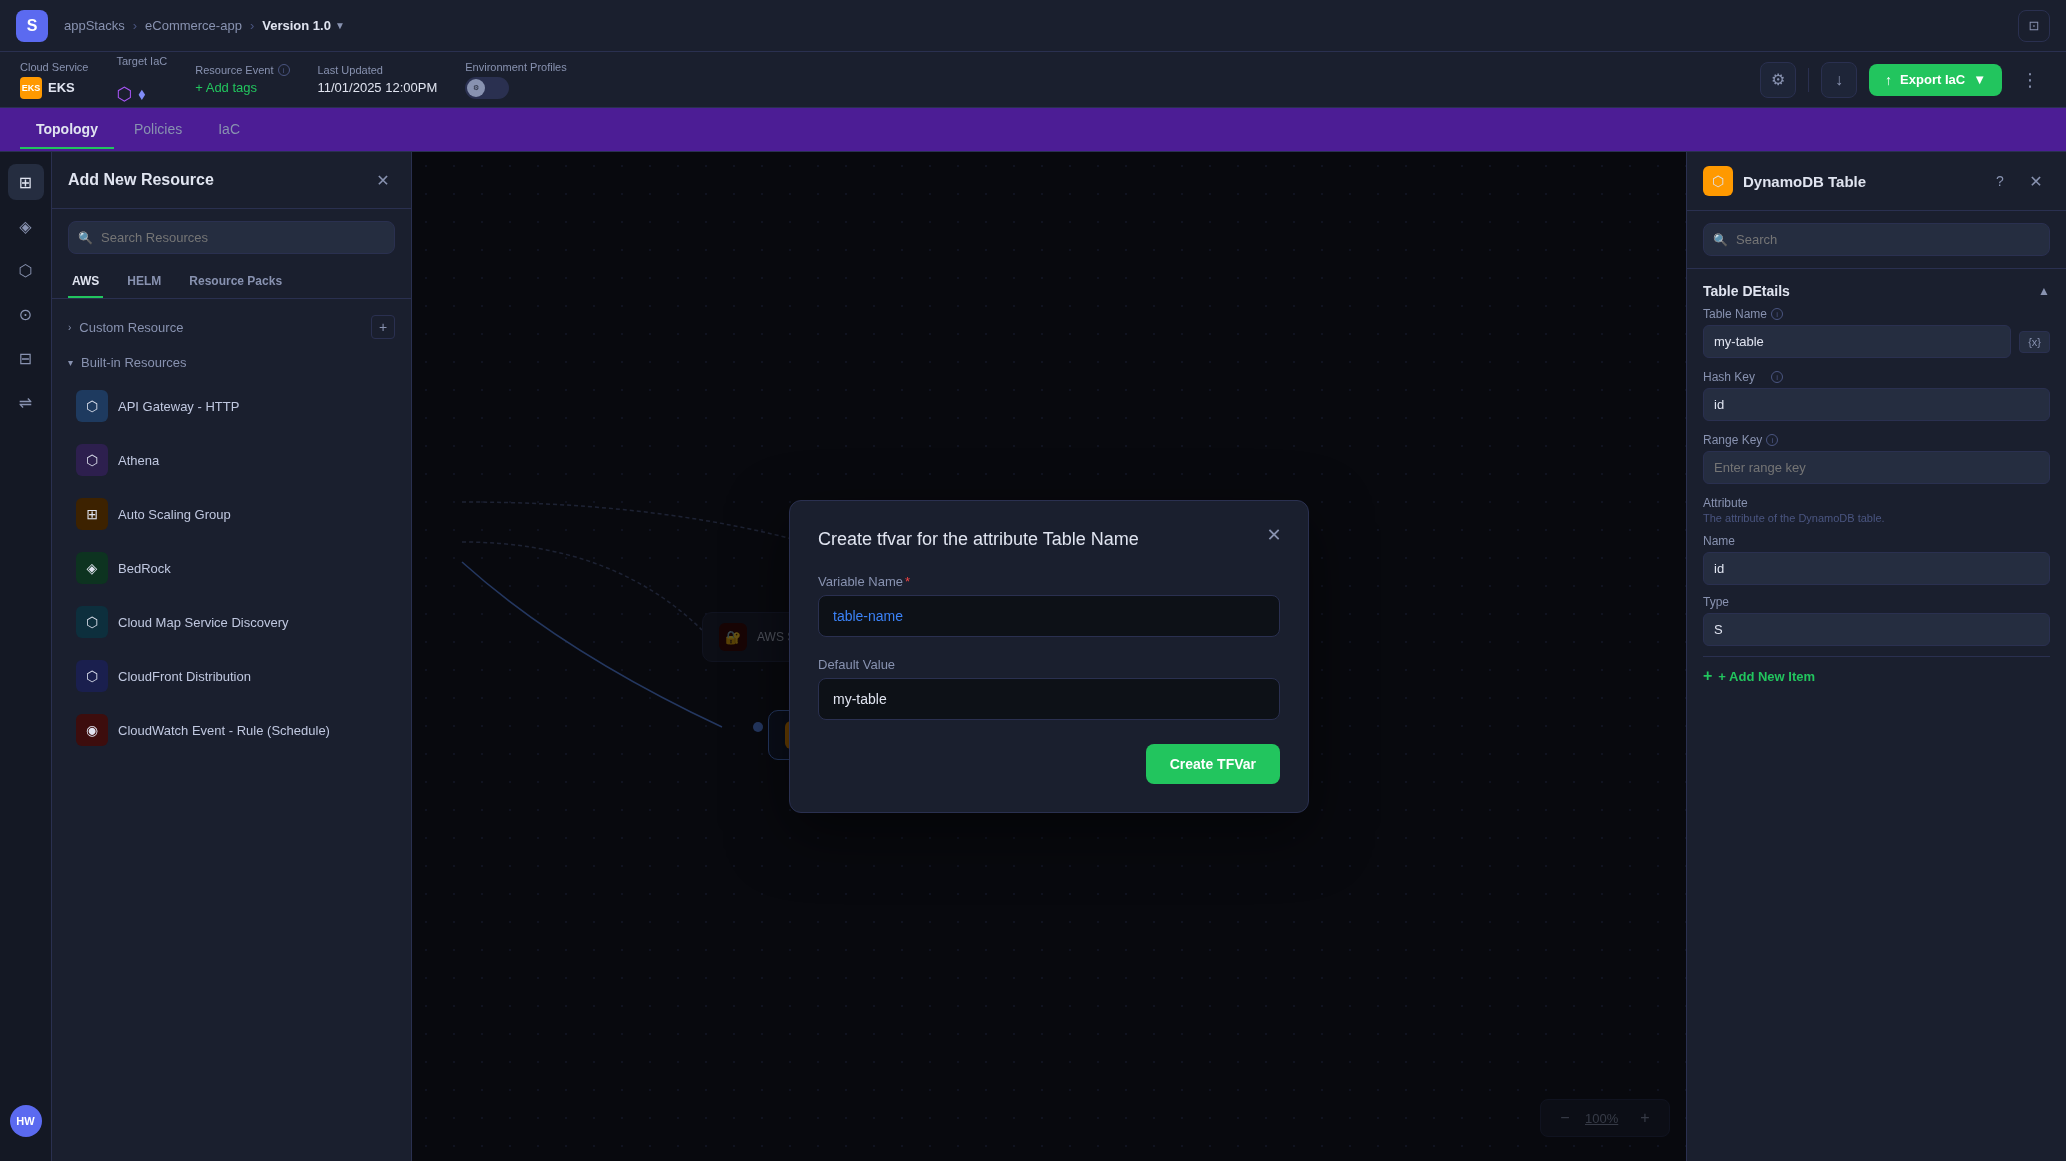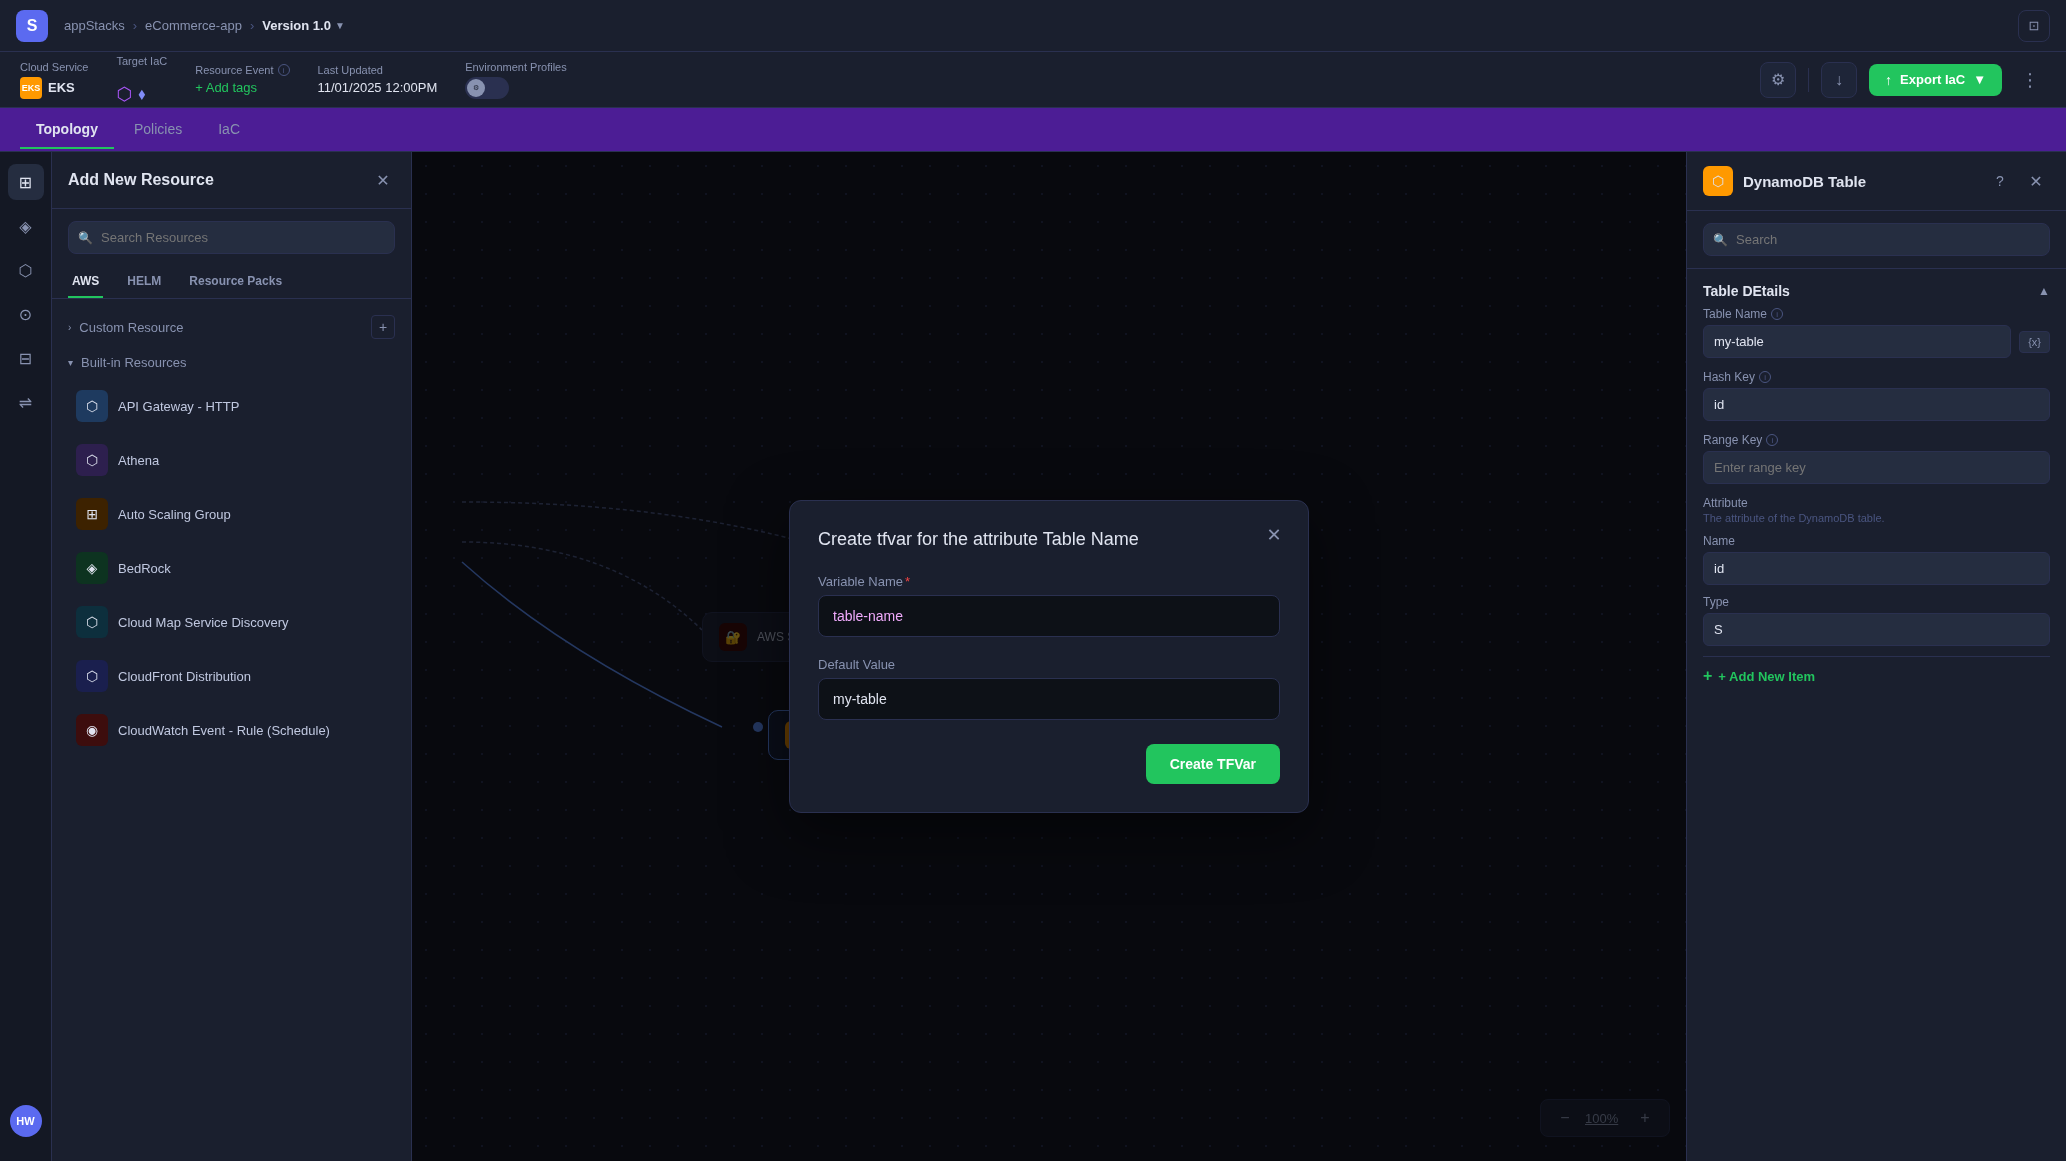--- a/index.html
+++ b/index.html
@@ -192,21 +192,21 @@
     <div style="position:absolute;inset:0;background:rgba(0,0,0,0.6);display:flex;align-items:center;justify-content:center;z-index:100;">
       <div style="background:#1a1f2e;border:1px solid #2a3050;border-radius:12px;width:520px;padding:28px;position:relative;box-shadow:0 20px 60px rgba(0,0,0,0.5);">
         <div style="position:absolute;top:20px;right:20px;width:28px;height:28px;display:flex;align-items:center;justify-content:center;cursor:pointer;color:#8892b0;border-radius:4px;font-size:18px;">✕</div>
         <div style="font-size:18px;font-weight:400;color:#e0e4f0;margin-bottom:24px;">Create tfvar for the attribute Table Name</div>
 
         <div style="margin-bottom:20px;">
           <div style="font-size:13px;color:#8892b0;margin-bottom:6px;display:flex;align-items:center;gap:2px;">
             <span>Variable Name</span>
             <span style="color:#ef4444;">*</span>
           </div>
-          <input style="width: 100%; background: rgb(13, 17, 23); border: 1px solid rgb(42, 48, 80); border-radius: 8px; padding: 12px 14px; color: #f0abfc; font-size: 14px; outline: none;" value="table-name">
+          <input style="width: 100%; background: rgb(13, 17, 23); border: 1px solid rgb(42, 48, 80); border-radius: 8px; padding: 12px 14px; color: #3b82f6; font-size: 14px; outline: none;" value="table-name">
         </div>
 
         <div style="margin-bottom:24px;">
           <div style="font-size:13px;color:#8892b0;margin-bottom:6px;">Default Value</div>
           <input style="width: 100%; background: rgb(13, 17, 23); border: 1px solid rgb(42, 48, 80); border-radius: 8px; padding: 12px 14px; color: rgb(224, 228, 240); font-size: 14px; outline: none;" value="my-table">
         </div>
 
         <div style="display:flex;justify-content:flex-end;">
           <button style="background:#22c55e;color:white;border:none;border-radius:8px;padding:12px 24px;font-size:14px;font-weight:600;cursor:pointer;">Create TFVar</button>
         </div>
@@ -246,21 +246,21 @@
           <span>Table Name</span>
           <span style="width:12px;height:12px;border-radius:50%;border:1px solid #4a5580;display:inline-flex;align-items:center;justify-content:center;font-size:8px;color:#4a5580;">i</span>
         </div>
         <div style="display:flex;align-items:center;gap:8px;">
           <div style="flex:1;background:#252d40;border:1px solid #2a3050;border-radius:6px;padding:8px 10px;color:#e0e4f0;font-size:13px;cursor:text;">my-table</div>
           <div style="background:#252d40;border:1px solid #2a3050;border-radius:4px;padding:4px 8px;font-size:11px;color:#8892b0;cursor:pointer;white-space:nowrap;">{x}</div>
         </div>
       </div>
 
       <div style="margin-bottom:12px;">
-        <div style="font-size:12px;color:#8892b0;margin-bottom:4px;display:flex;align-items:center;gap:4px;">
+        <div style="font-size:12px;color:#8892b0;margin-bottom:4px;display:flex;align-items:center;gap:16px;">
           <span>Hash Key</span>
           <span style="width:12px;height:12px;border-radius:50%;border:1px solid #4a5580;display:inline-flex;align-items:center;justify-content:center;font-size:8px;color:#4a5580;">i</span>
         </div>
         <div style="width:100%;background:#252d40;border:1px solid #2a3050;border-radius:6px;padding:8px 10px;color:#e0e4f0;font-size:13px;">id</div>
       </div>
 
       <div style="margin-bottom:12px;">
         <div style="font-size:12px;color:#8892b0;margin-bottom:4px;display:flex;align-items:center;gap:4px;">
           <span>Range Key</span>
           <span style="width:12px;height:12px;border-radius:50%;border:1px solid #4a5580;display:inline-flex;align-items:center;justify-content:center;font-size:8px;color:#4a5580;">i</span>

